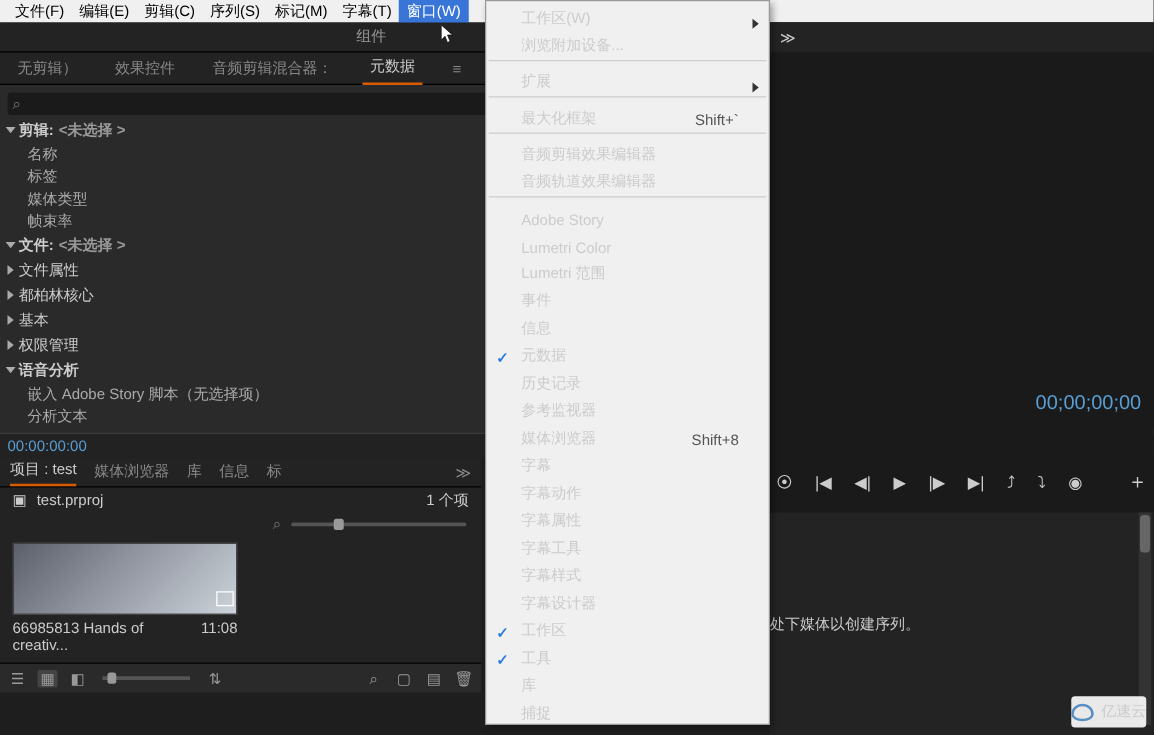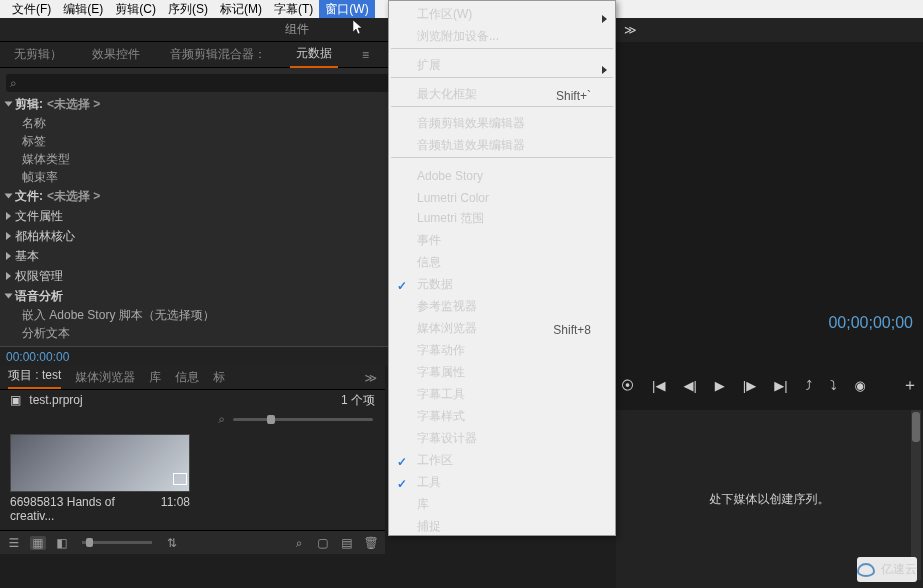--- a/index.html
+++ b/index.html
@@ -52,21 +52,21 @@
 .dd-item .sub-arrow{position:absolute;right:8px;width:0;height:0;border-top:4px solid transparent;border-bottom:4px solid transparent;border-left:5px solid #333}
 .dd-sep{height:1px;background:#ccc;margin:3px 2px}
 .dd-check{position:absolute;left:8px;color:#2a7de0;font-weight:bold}
 .right-area{position:absolute;left:616px;top:18px;right:0;bottom:0;background:#1a1a1a}
 .right-top{height:24px;background:#232323;display:flex;align-items:center;padding:0 8px;color:#888}
 .program-area{height:300px;background:#1a1a1a;position:relative}
 .tc-display{position:absolute;right:10px;top:296px;color:#5a9fd4;font-size:16px}
 .transport{position:absolute;top:354px;left:0;right:0;height:26px;display:flex;align-items:center;justify-content:center;gap:18px}
 .transport .btn{color:#ccc;font-size:13px}
 .transport .plus{margin-left:18px;font-size:16px}
-.timeline-area{position:absolute;top:392px;left:0;right:0;bottom:0;background:#232323;display:flex;align-items:center;justify-content:center;color:#888}
+.timeline-area{position:absolute;top:392px;left:0;right:0;bottom:0;background:#232323;display:flex;align-items:center;justify-content:flex-start;color:#888}
 .scrollbar{position:absolute;right:2px;top:392px;width:10px;height:170px;background:#333}
 .scrollbar::after{content:"";position:absolute;top:2px;left:1px;width:8px;height:30px;background:#666;border-radius:3px}
 .watermark{position:absolute;right:6px;bottom:6px;background:rgba(255,255,255,.9);color:#333;font-size:13px;padding:4px 0;border-radius:3px;display:flex;align-items:center;gap:6px}
 .watermark .logo{width:18px;height:14px;border:2px solid #5a8fc4;border-radius:50% 50% 50% 50%/60% 60% 40% 40%;position:relative}
 </style>
 </head>
 <body>
 
 <div class="menubar" id="menubar">
     <span>文件(F)</span>
@@ -230,25 +230,31 @@
       <span>事件</span>
     </div>
     <div class="dd-item">
       <span>信息</span>
     </div>
     <div class="dd-item">
       <span class="dd-check">✓</span>
       <span>元数据</span>
     </div>
     <div class="dd-item">
+      <span>历史记录</span>
+    </div>
+    <div class="dd-item">
       <span>参考监视器</span>
     </div>
     <div class="dd-item">
       <span>媒体浏览器</span>
       <span class="shortcut">Shift+8</span>
+    </div>
+    <div class="dd-item">
+      <span>字幕</span>
     </div>
     <div class="dd-item">
       <span>字幕动作</span>
     </div>
     <div class="dd-item">
       <span>字幕属性</span>
     </div>
     <div class="dd-item">
       <span>字幕工具</span>
     </div>

